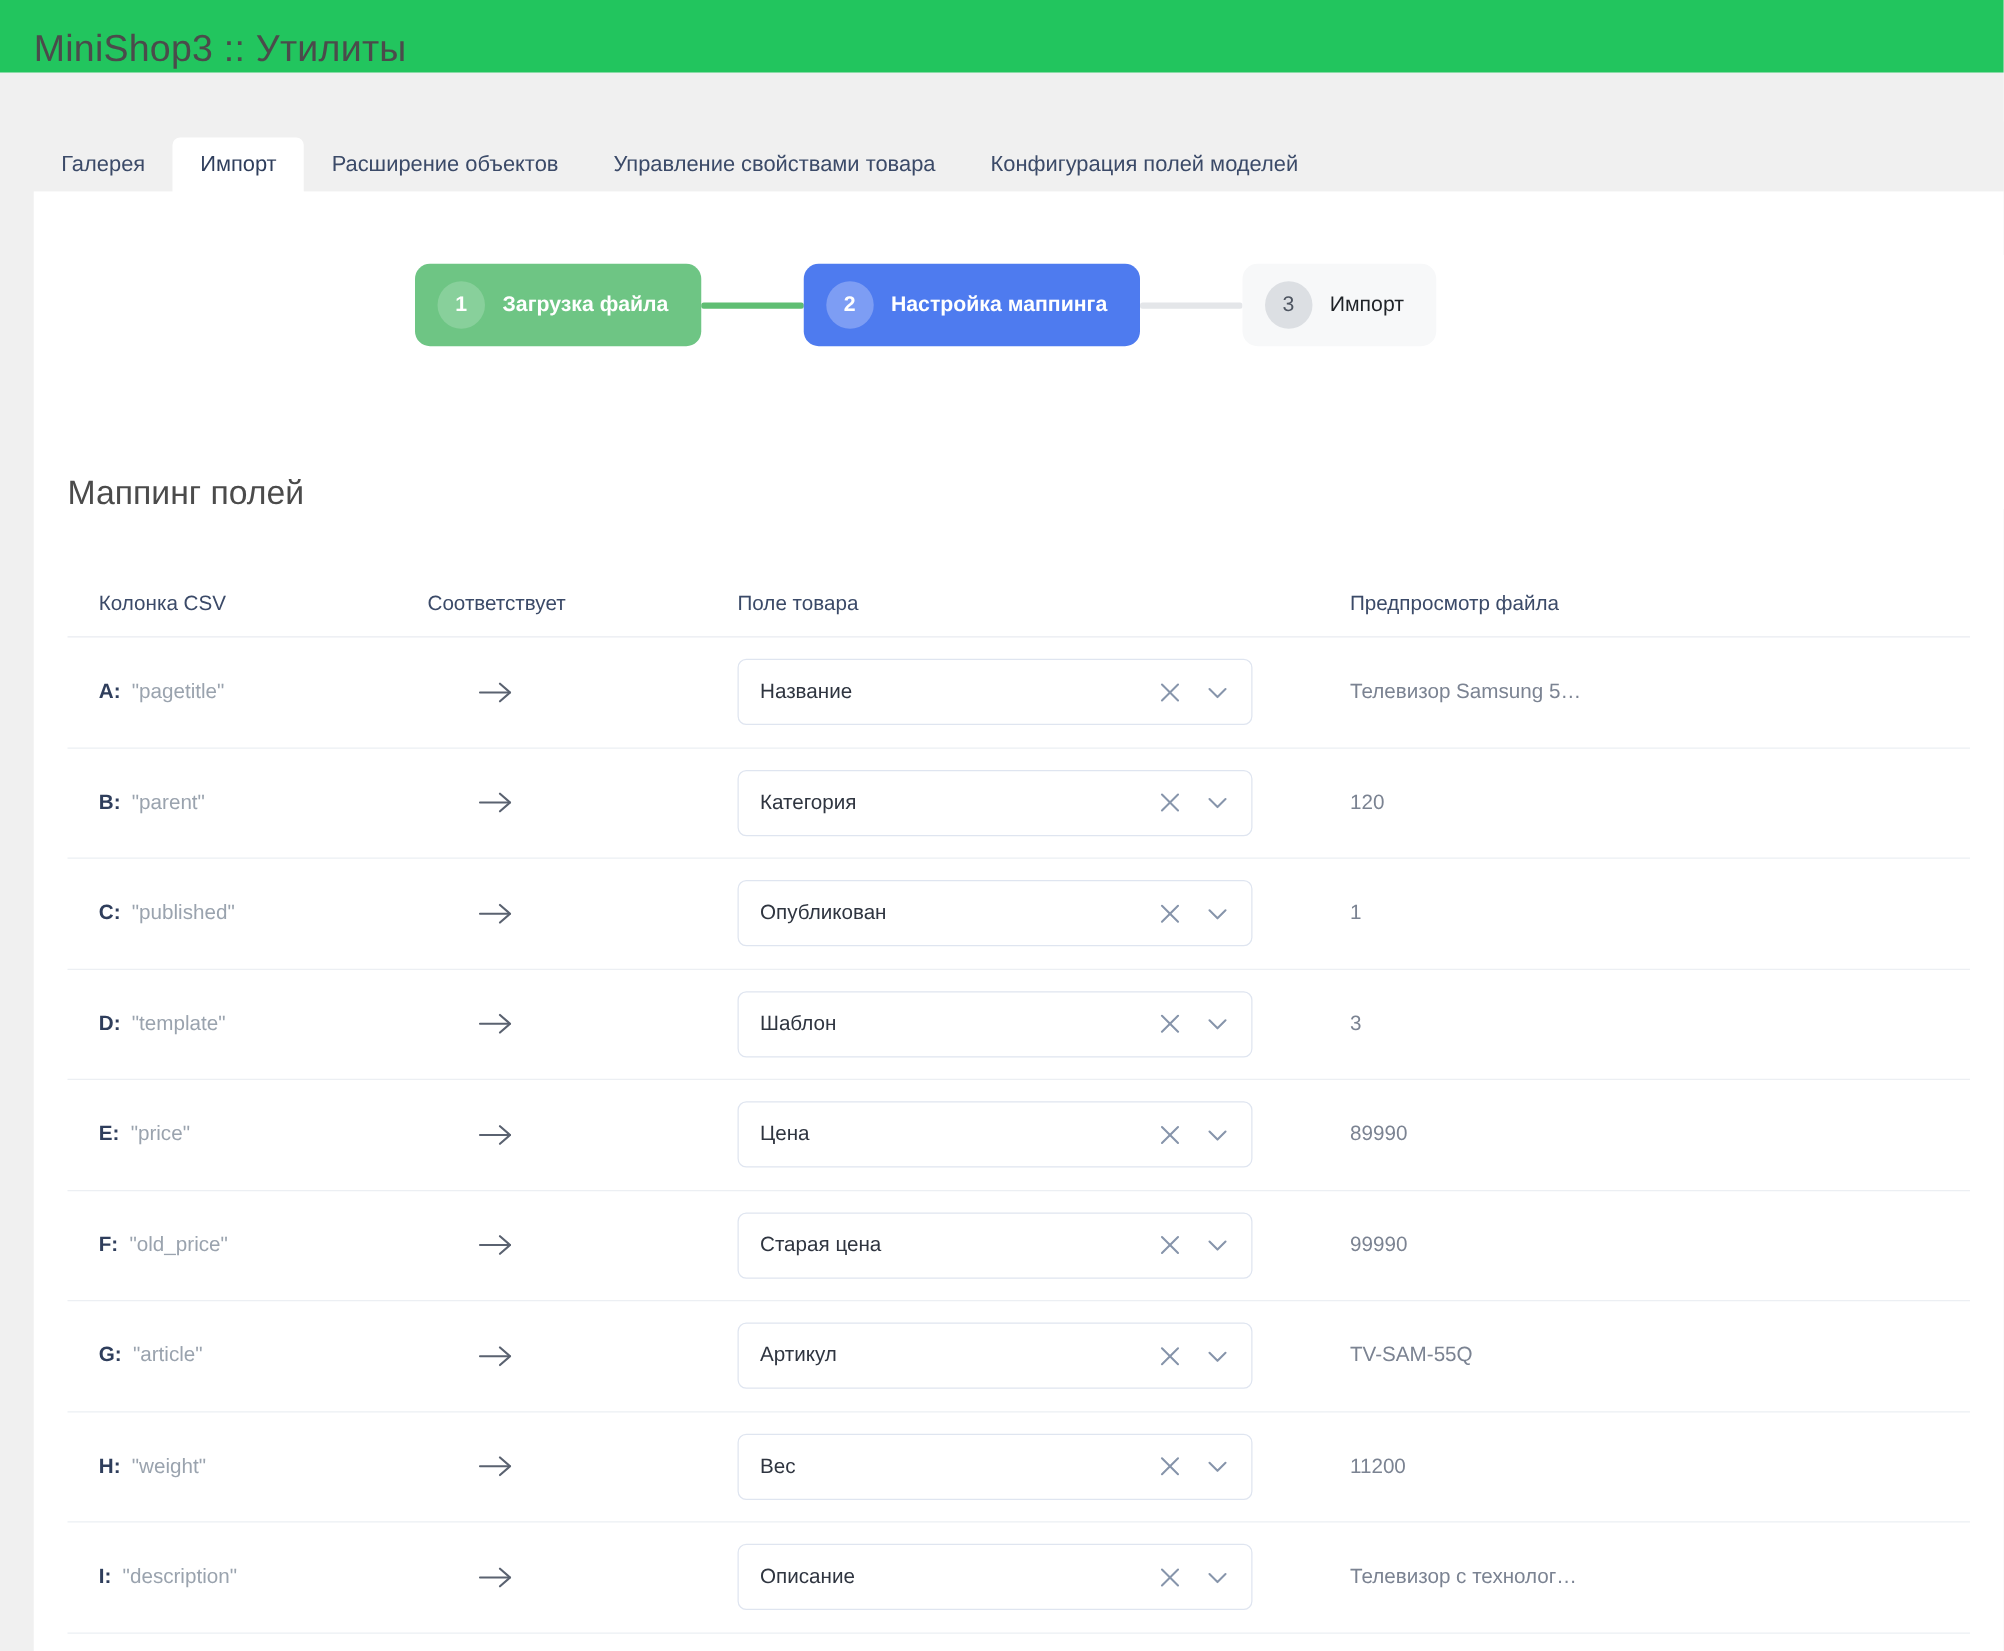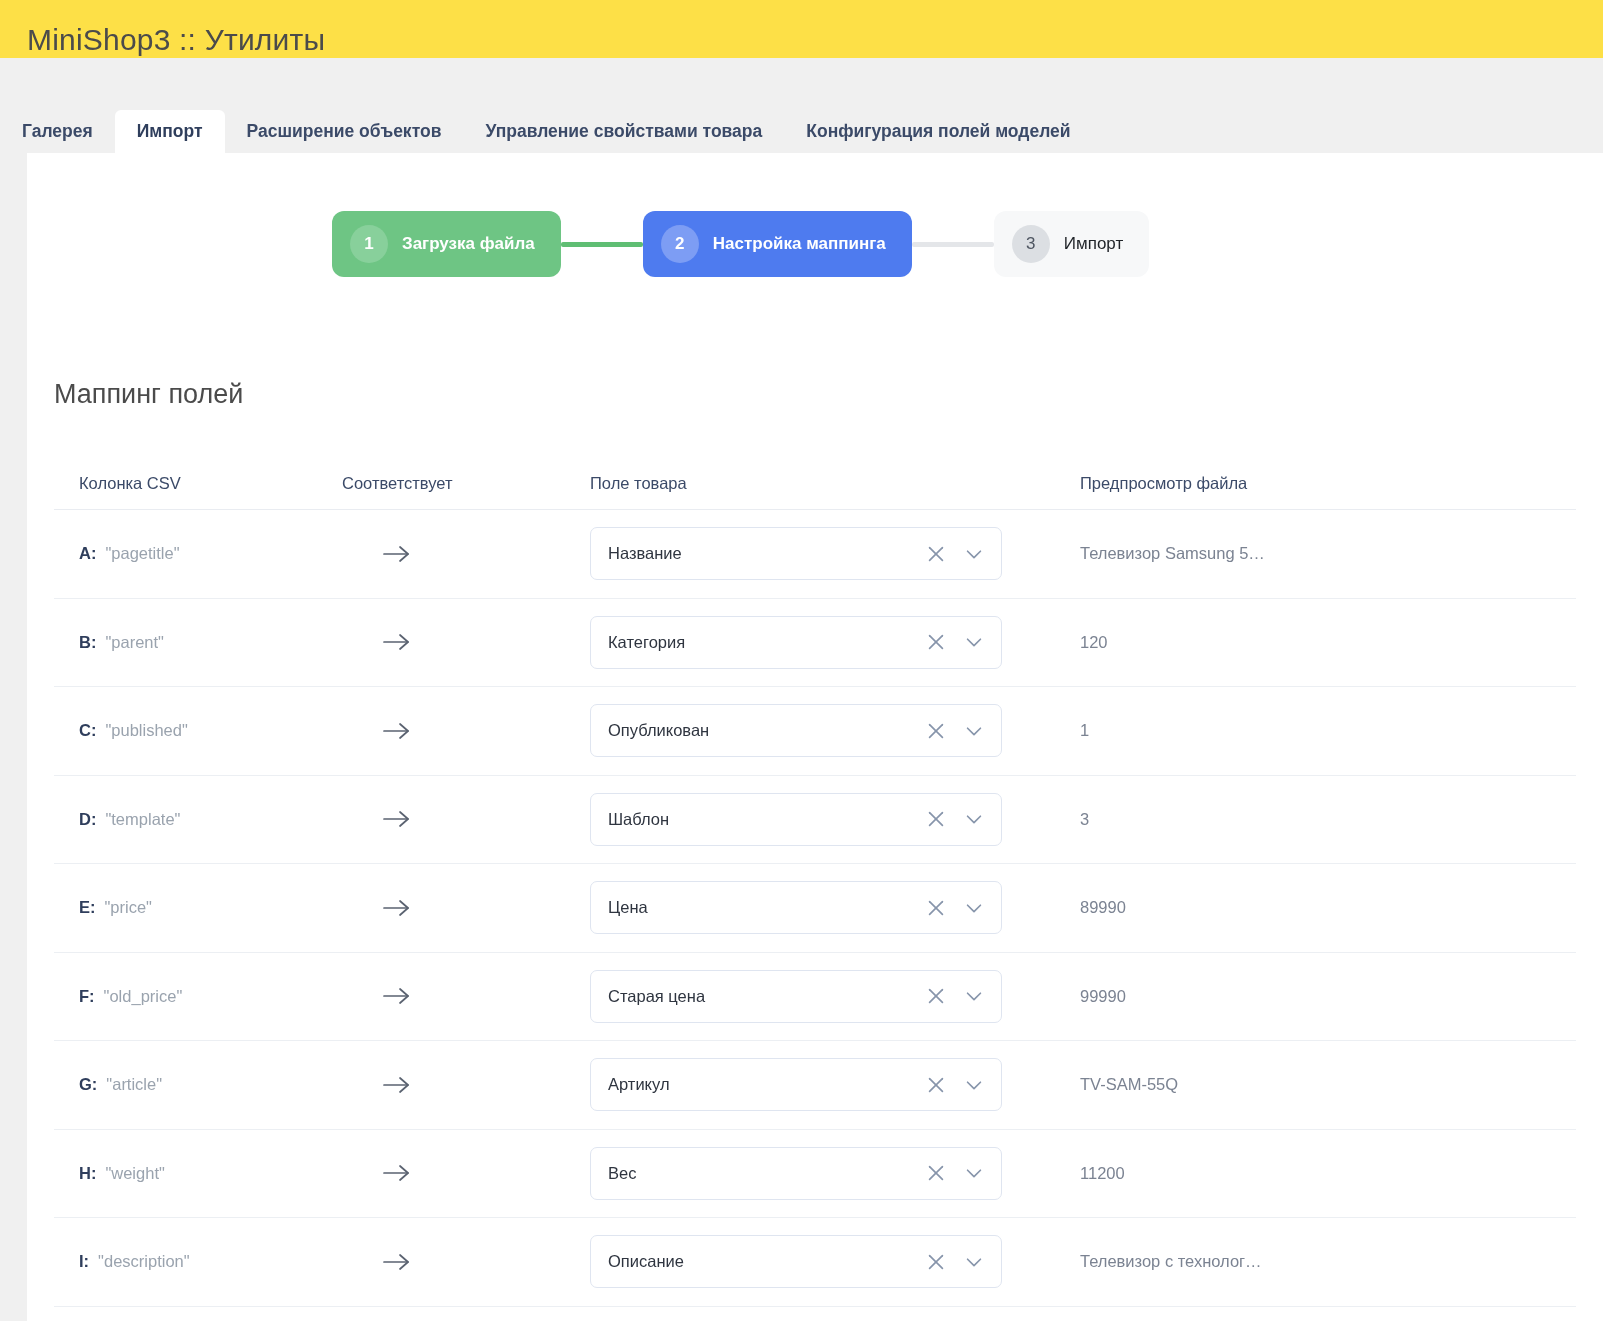--- a/index.html
+++ b/index.html
@@ -13,39 +13,39 @@
   body {
     font-family: "Liberation Sans", "DejaVu Sans", sans-serif;
     background: #f0f0f0;
     color: #333;
     -webkit-font-smoothing: antialiased;
   }
 
   
   .page-header {
     padding: 22px 12px 0 27px;
-    background: #fde047;
+    background: #22c55e;
   }
   .page-title {
     font-size: 30px;
     font-weight: 400;
     color: #4b4b4b;
     letter-spacing: 0.2px;
     line-height: 1.2;
   }
 
   
   .tabbar {
     position: relative;
     height: 56px;
     margin-top: 39px;
+    padding-left: 27px;
     background: #f0f0f0;
     display: flex;
     align-items: flex-end;
-    font-weight: bold;
   }
   .tab {
     font-size: 17.5px;
     color: #3b4a68;
     padding: 13px 22px 14px 22px;
     line-height: 1;
     border-radius: 6px 6px 0 0;
     cursor: pointer;
     white-space: nowrap;
     position: relative;

